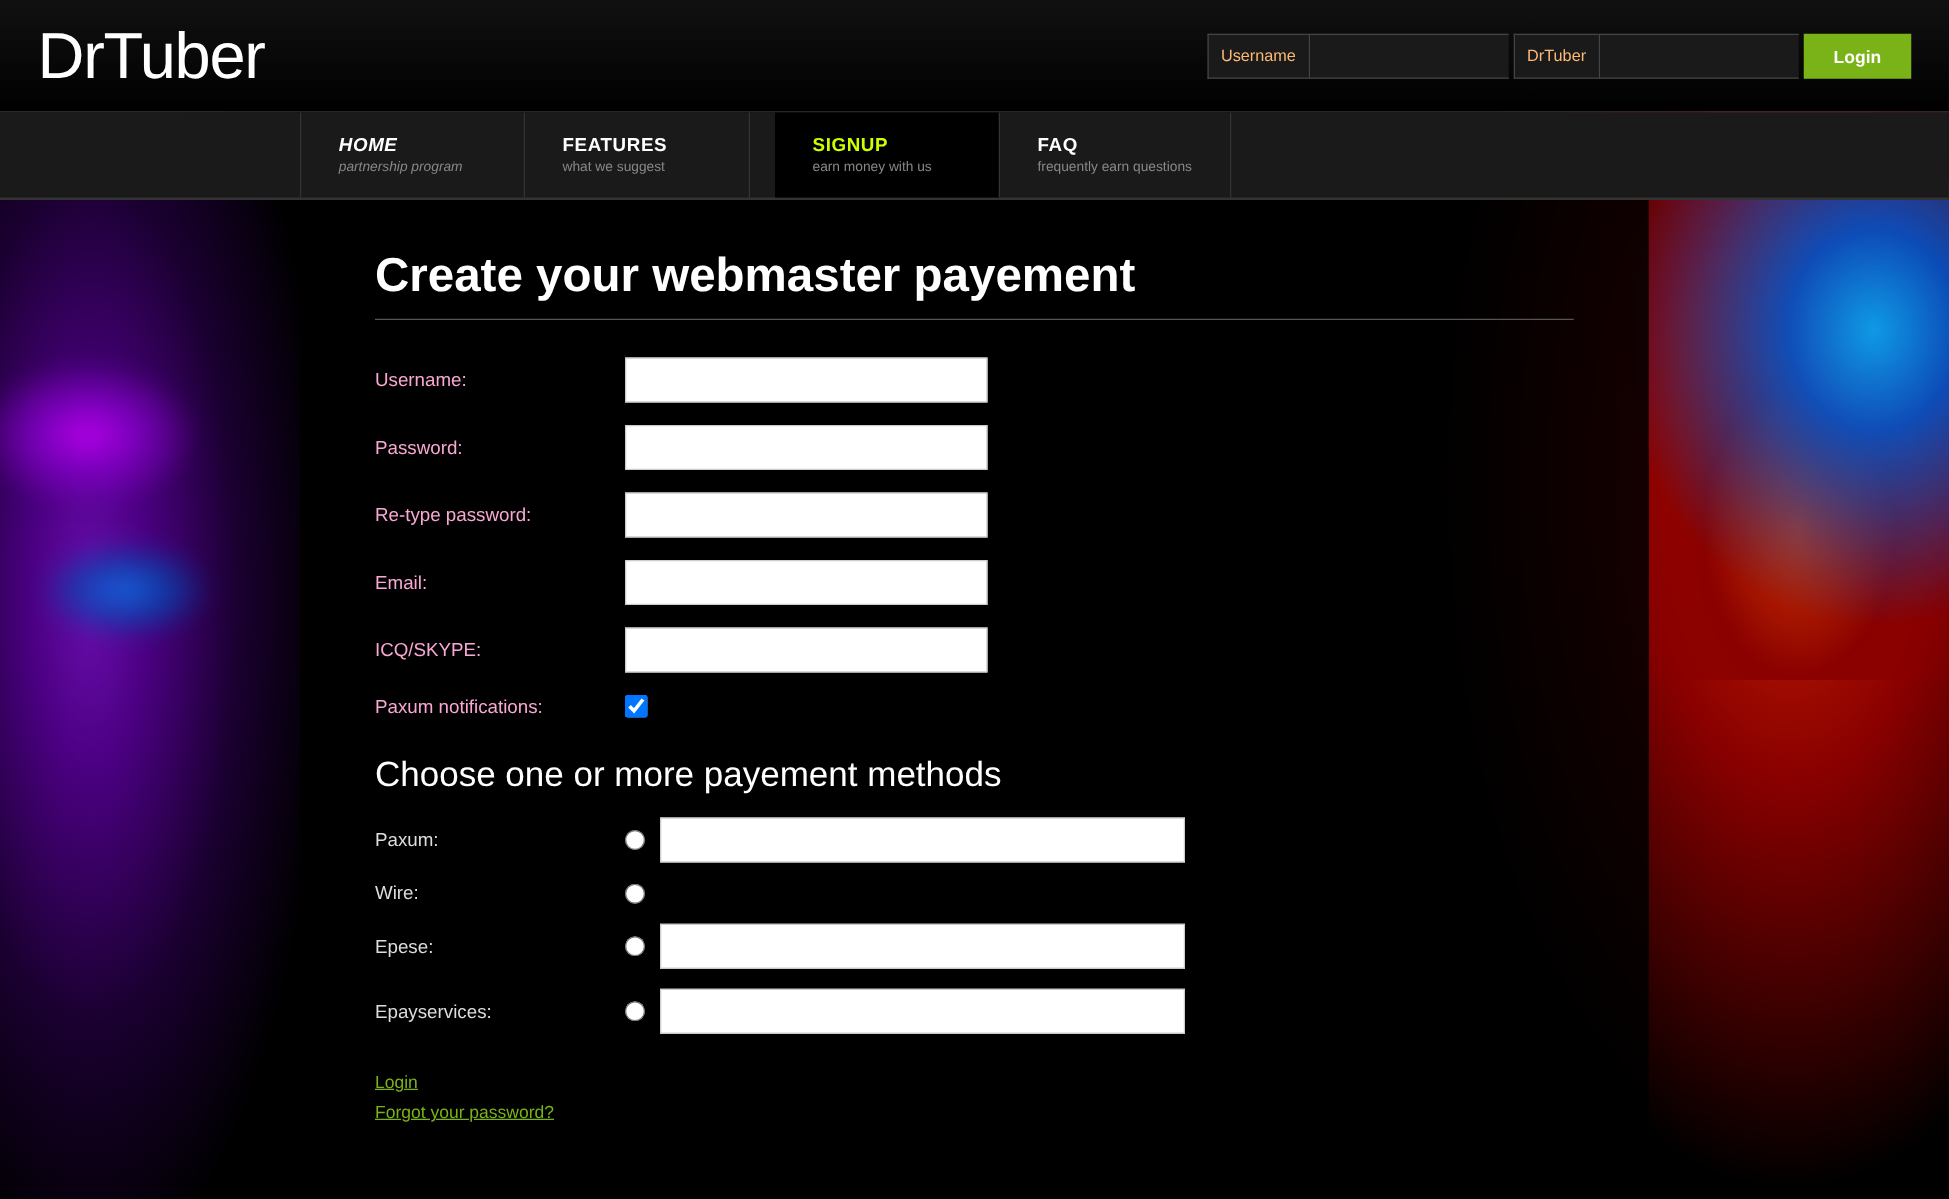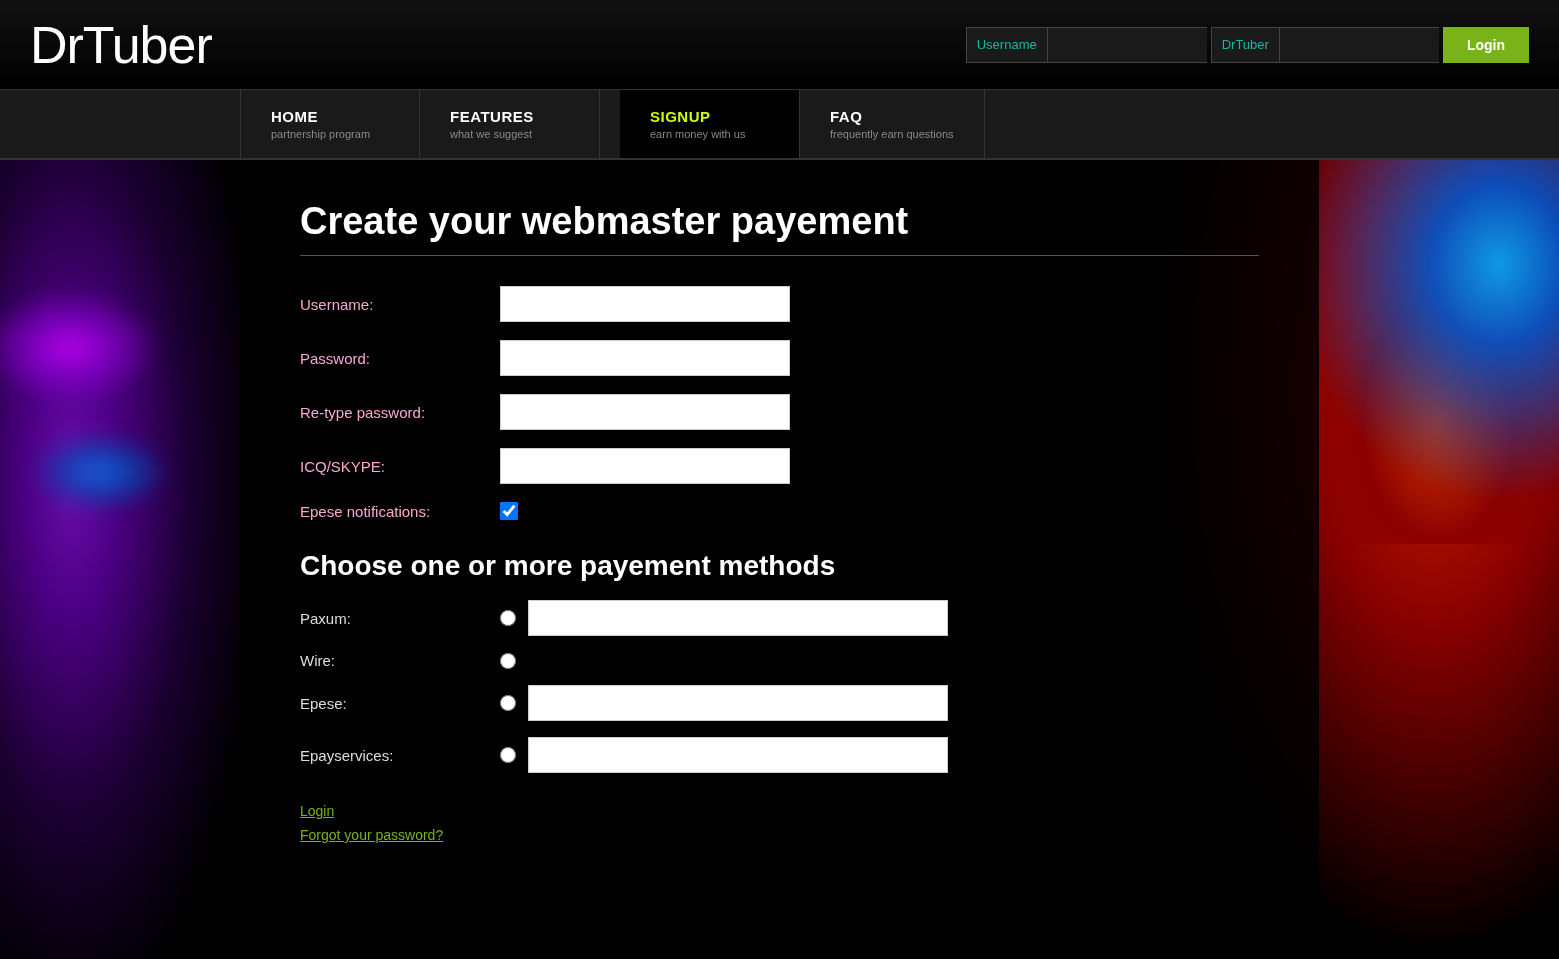--- a/index.html
+++ b/index.html
@@ -113,21 +113,21 @@
     }
 
     .login-label-box {
       display: flex;
       align-items: center;
       border: 1px solid #444;
       background: #1a1a1a;
       padding: 0 10px;
       height: 36px;
       font-size: 13px;
-      color: #14b8a6;
+      color: #fdba74;
     }
 
     .input-group {
       display: flex;
       align-items: center;
       margin-right: 4px;
     }
 
     .input-group .login-label-box {
       border-right: none;
@@ -157,20 +157,21 @@
     .nav-item {
       padding: 18px 30px;
       cursor: pointer;
       border-right: 1px solid #333;
       min-width: 180px;
       text-align: left;
     }
 
     .nav-item:first-child {
       border-left: 1px solid #333;
+      font-style: italic;
     }
 
     .nav-item-title {
       color: #fff;
       font-size: 15px;
       font-weight: bold;
       letter-spacing: 0.5px;
       text-transform: uppercase;
     }
 
@@ -244,21 +245,21 @@
 
     .form-checkbox {
       width: 18px;
       height: 18px;
       cursor: pointer;
     }
 
     
     .section-title {
       font-size: 28px;
-      font-weight: bold;
+      font-weight: normal;
       color: #fff;
       margin: 30px 0 18px 0;
     }
 
     .payment-row {
       display: flex;
       align-items: center;
       margin-bottom: 16px;
     }
 
@@ -353,25 +354,29 @@
     </div>
     <div class="form-row">
       <label class="form-label">Password:</label>
       <input class="form-input" type="password" style="">
     </div>
     <div class="form-row">
       <label class="form-label">Re-type password:</label>
       <input class="form-input" type="password" style="">
     </div>
     <div class="form-row">
+      <label class="form-label">Email:</label>
+      <input class="form-input" type="text" style="">
+    </div>
+    <div class="form-row">
       <label class="form-label">ICQ/SKYPE:</label>
       <input class="form-input" type="text" style="">
     </div>
     <div class="form-row">
-      <label class="form-label">Epese notifications:</label>
+      <label class="form-label">Paxum notifications:</label>
       <input class="form-checkbox" type="checkbox" checked="" style="">
     </div>
 
     <h2 class="section-title">Choose one or more payement methods</h2>
 
     <div class="payment-row">
       <span class="payment-label">Paxum:</span>
       <input class="payment-radio" type="radio" name="payment" style="">
       <input class="payment-input" type="text" style="">
     </div>

